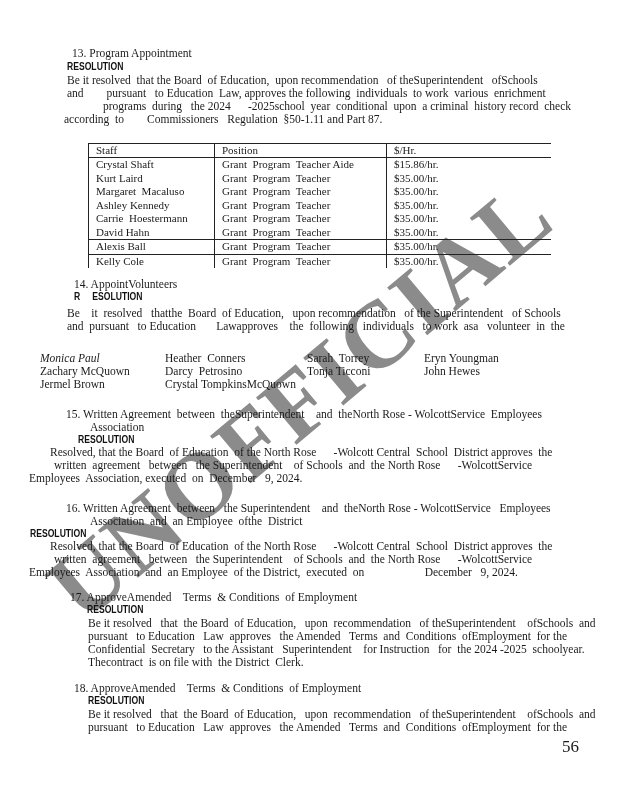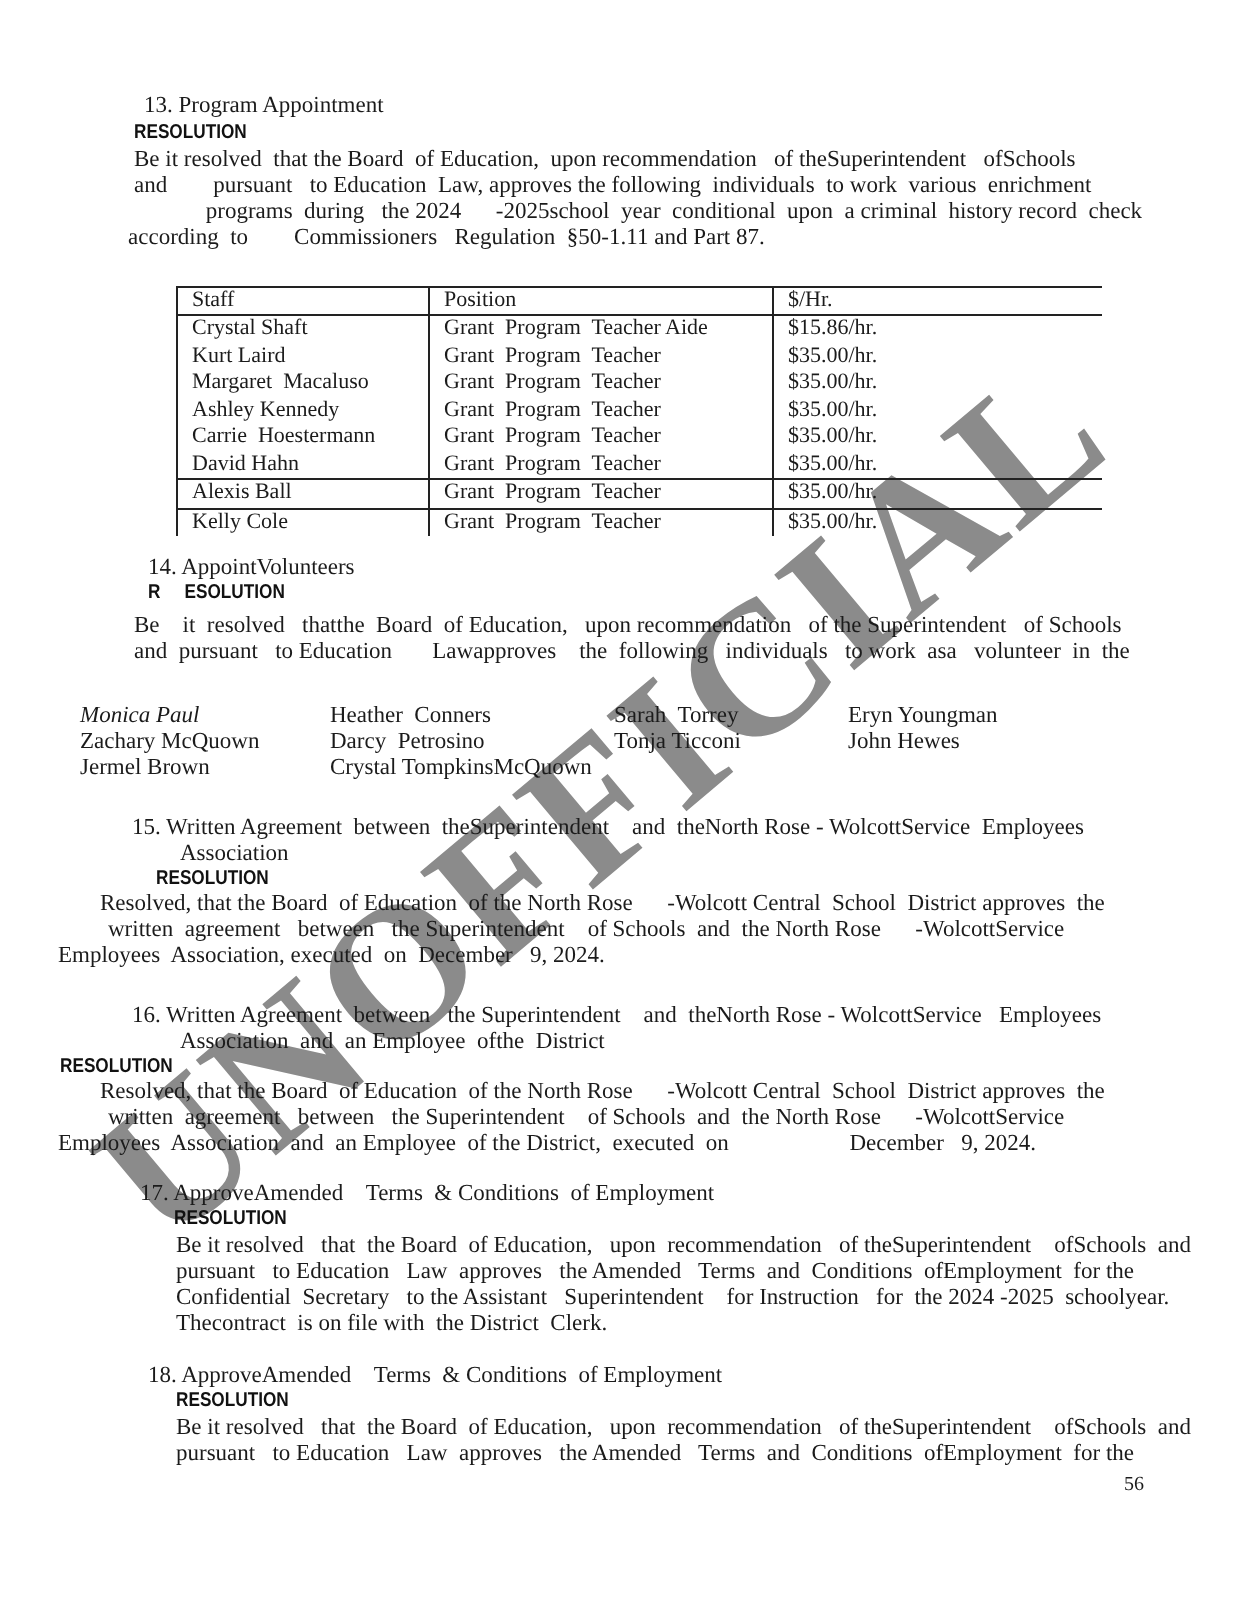--- a/index.html
+++ b/index.html
@@ -55,21 +55,21 @@
     font-size:11px;
   }
   .tr{display:flex; height:13.5px; line-height:13px;}
   .tr.hdr{height:13px; line-height:12px; border-bottom:1px solid #222;}
   .tr.sep{border-top:1px solid #222;}
   .td{padding-left:7px; box-sizing:border-box; white-space:pre; overflow:hidden;}
   .c1{width:125px;}
   .c2{width:172px; border-left:1px solid #222;}
   .c3{width:165px; border-left:1px solid #222;}
   .vname{position:absolute; white-space:pre; font-size:11.5px; line-height:13px;}
-  .pagenum{position:absolute; left:562px; top:737px; font-size:10px;}
+  .pagenum{position:absolute; left:562px; top:737px; font-size:17px;}
 </style>
 </head>
 <body>
 
 <div class="page">
 
   <div class="watermark">UNOFFICIAL</div>
 
   <div class="content">
 

